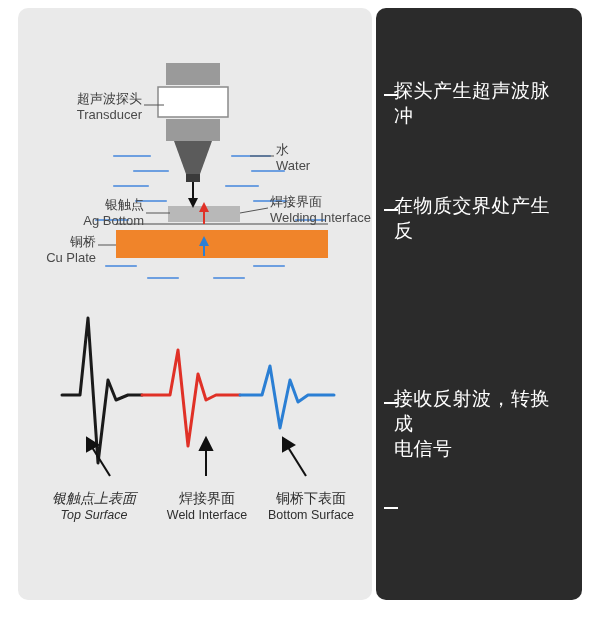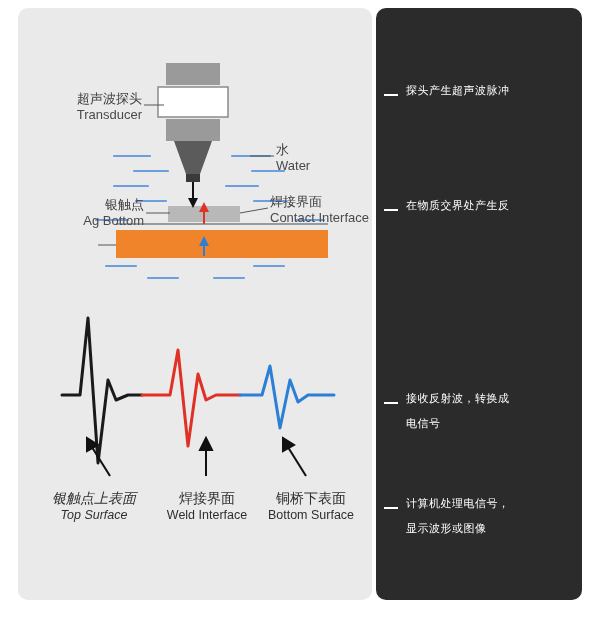--- a/index.html
+++ b/index.html
@@ -36,23 +36,23 @@
     position: absolute;
     left: 376px;
     top: 8px;
     width: 206px;
     height: 592px;
     background: #2b2b2b;
     border-radius: 10px;
   }
   .step {
     position: absolute;
-    left: 30px;
+    left: 18px;
     color: #ffffff;
-    font-size: 11px;
+    font-size: 19px;
     line-height: 25px;
     letter-spacing: 0.5px;
     width: 170px;
   }
   .step-dash {
     position: absolute;
     left: 8px;
     width: 14px;
     height: 2px;
     background: #ffffff;
@@ -189,23 +189,27 @@
       <span class="en">Water</span>
     </div>
 
     <div class="lbl right-align" style="left: 10px; top: 189px; width: 116px;">
       <span class="cn">银触点</span>
       <span class="en">Ag Bottom</span>
     </div>
 
     <div class="lbl" style="left: 252px; top: 186px;">
       <span class="cn">焊接界面</span>
-      <span class="en">Contact Interface</span>
-    </div>
-
+      <span class="en">Welding Interface</span>
+    </div>
+
+    <div class="lbl right-align" style="left: 4px; top: 226px; width: 74px;">
+      <span class="cn">铜桥</span>
+      <span class="en">Cu Plate</span>
+    </div>
 
     <div class="wave-label" style="left: 6px; top: 482px; width: 140px; font-style: italic;">
       <span class="cn">银触点上表面</span>
       <span class="en">Top Surface</span>
     </div>
     <div class="wave-label" style="left: 128px; top: 482px; width: 122px;">
       <span class="cn">焊接界面</span>
       <span class="en">Weld Interface</span>
     </div>
     <div class="wave-label" style="left: 232px; top: 482px; width: 122px;">
@@ -226,19 +230,15 @@
       <span>在物质交界处产生反</span><br>
     </div>
 
     <div class="step-dash" id="step3d"></div>
     <div class="step" id="step3">
       <span>接收反射波，转换成</span><br>
       <span>电信号</span>
     </div>
 
     <div class="step-dash" id="step4d"></div>
-    <div class="step" id="step4">
-      <span>计算机处理电信号，</span><br>
-      <span>显示波形或图像</span>
-    </div>
   </div>
 
 </div>
 
 </body></html>

